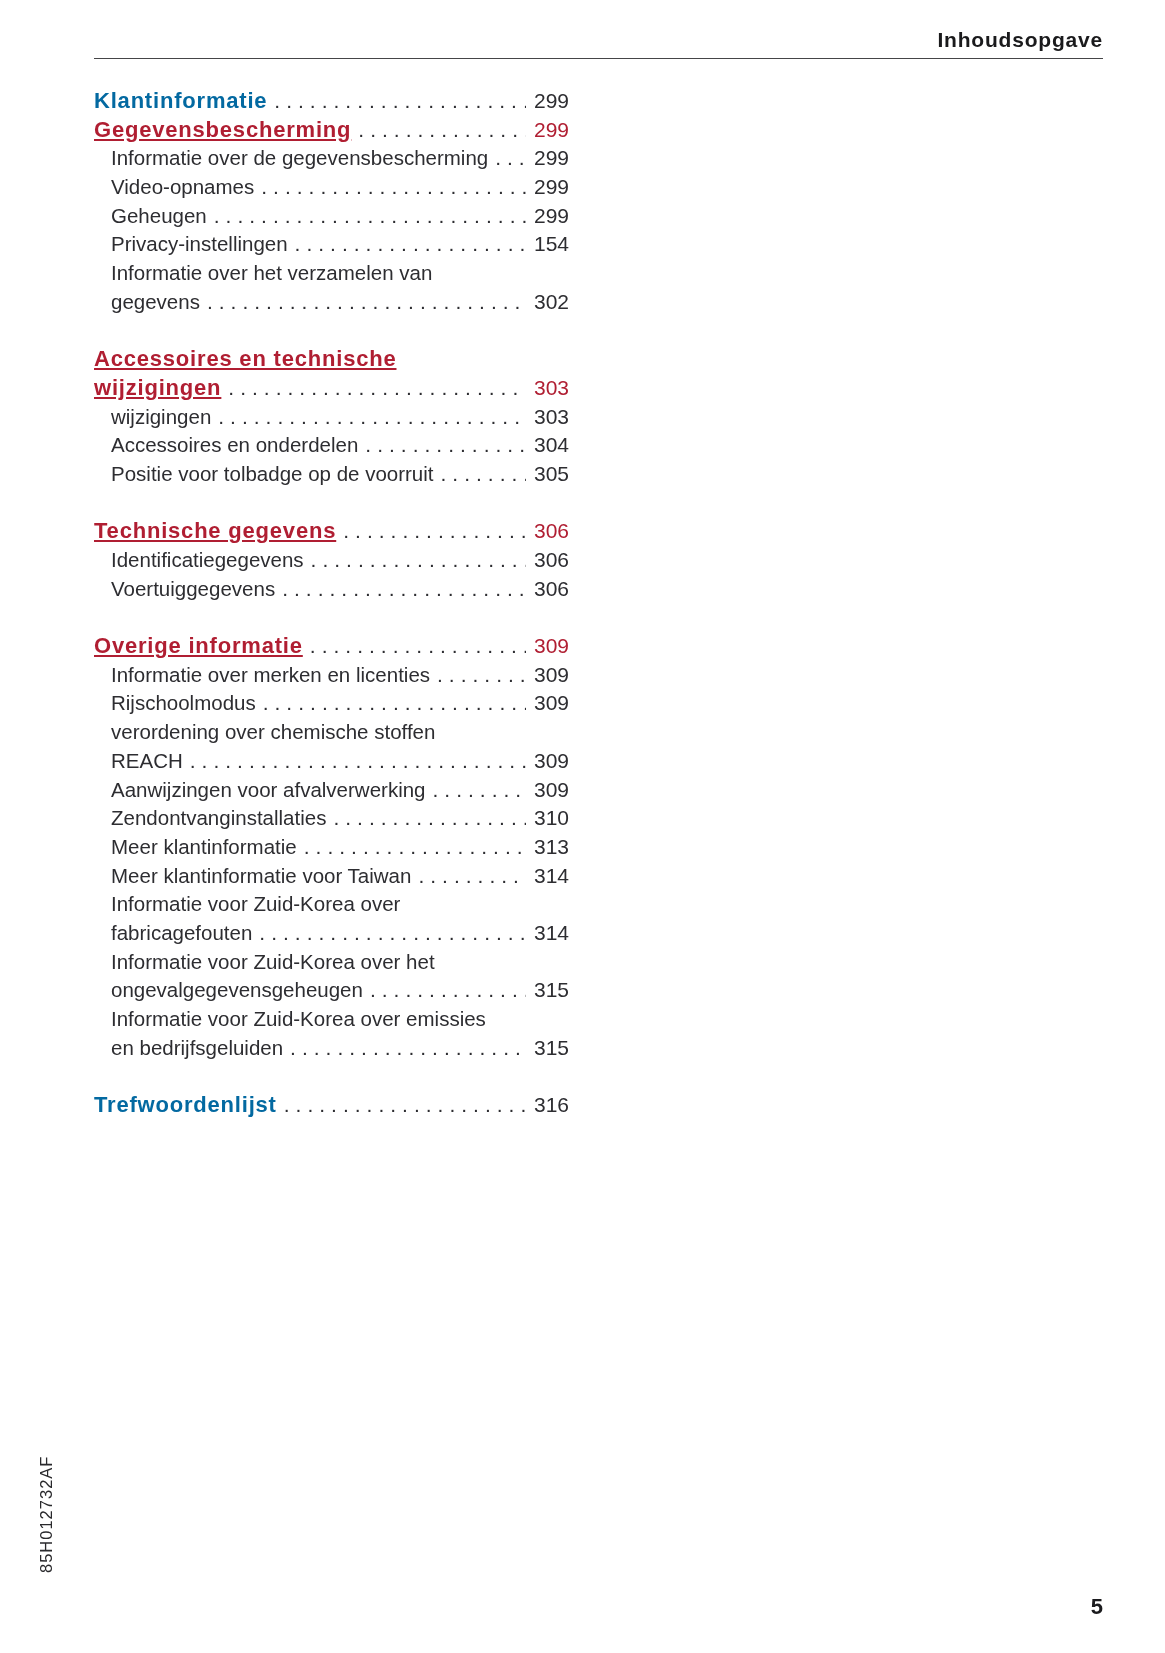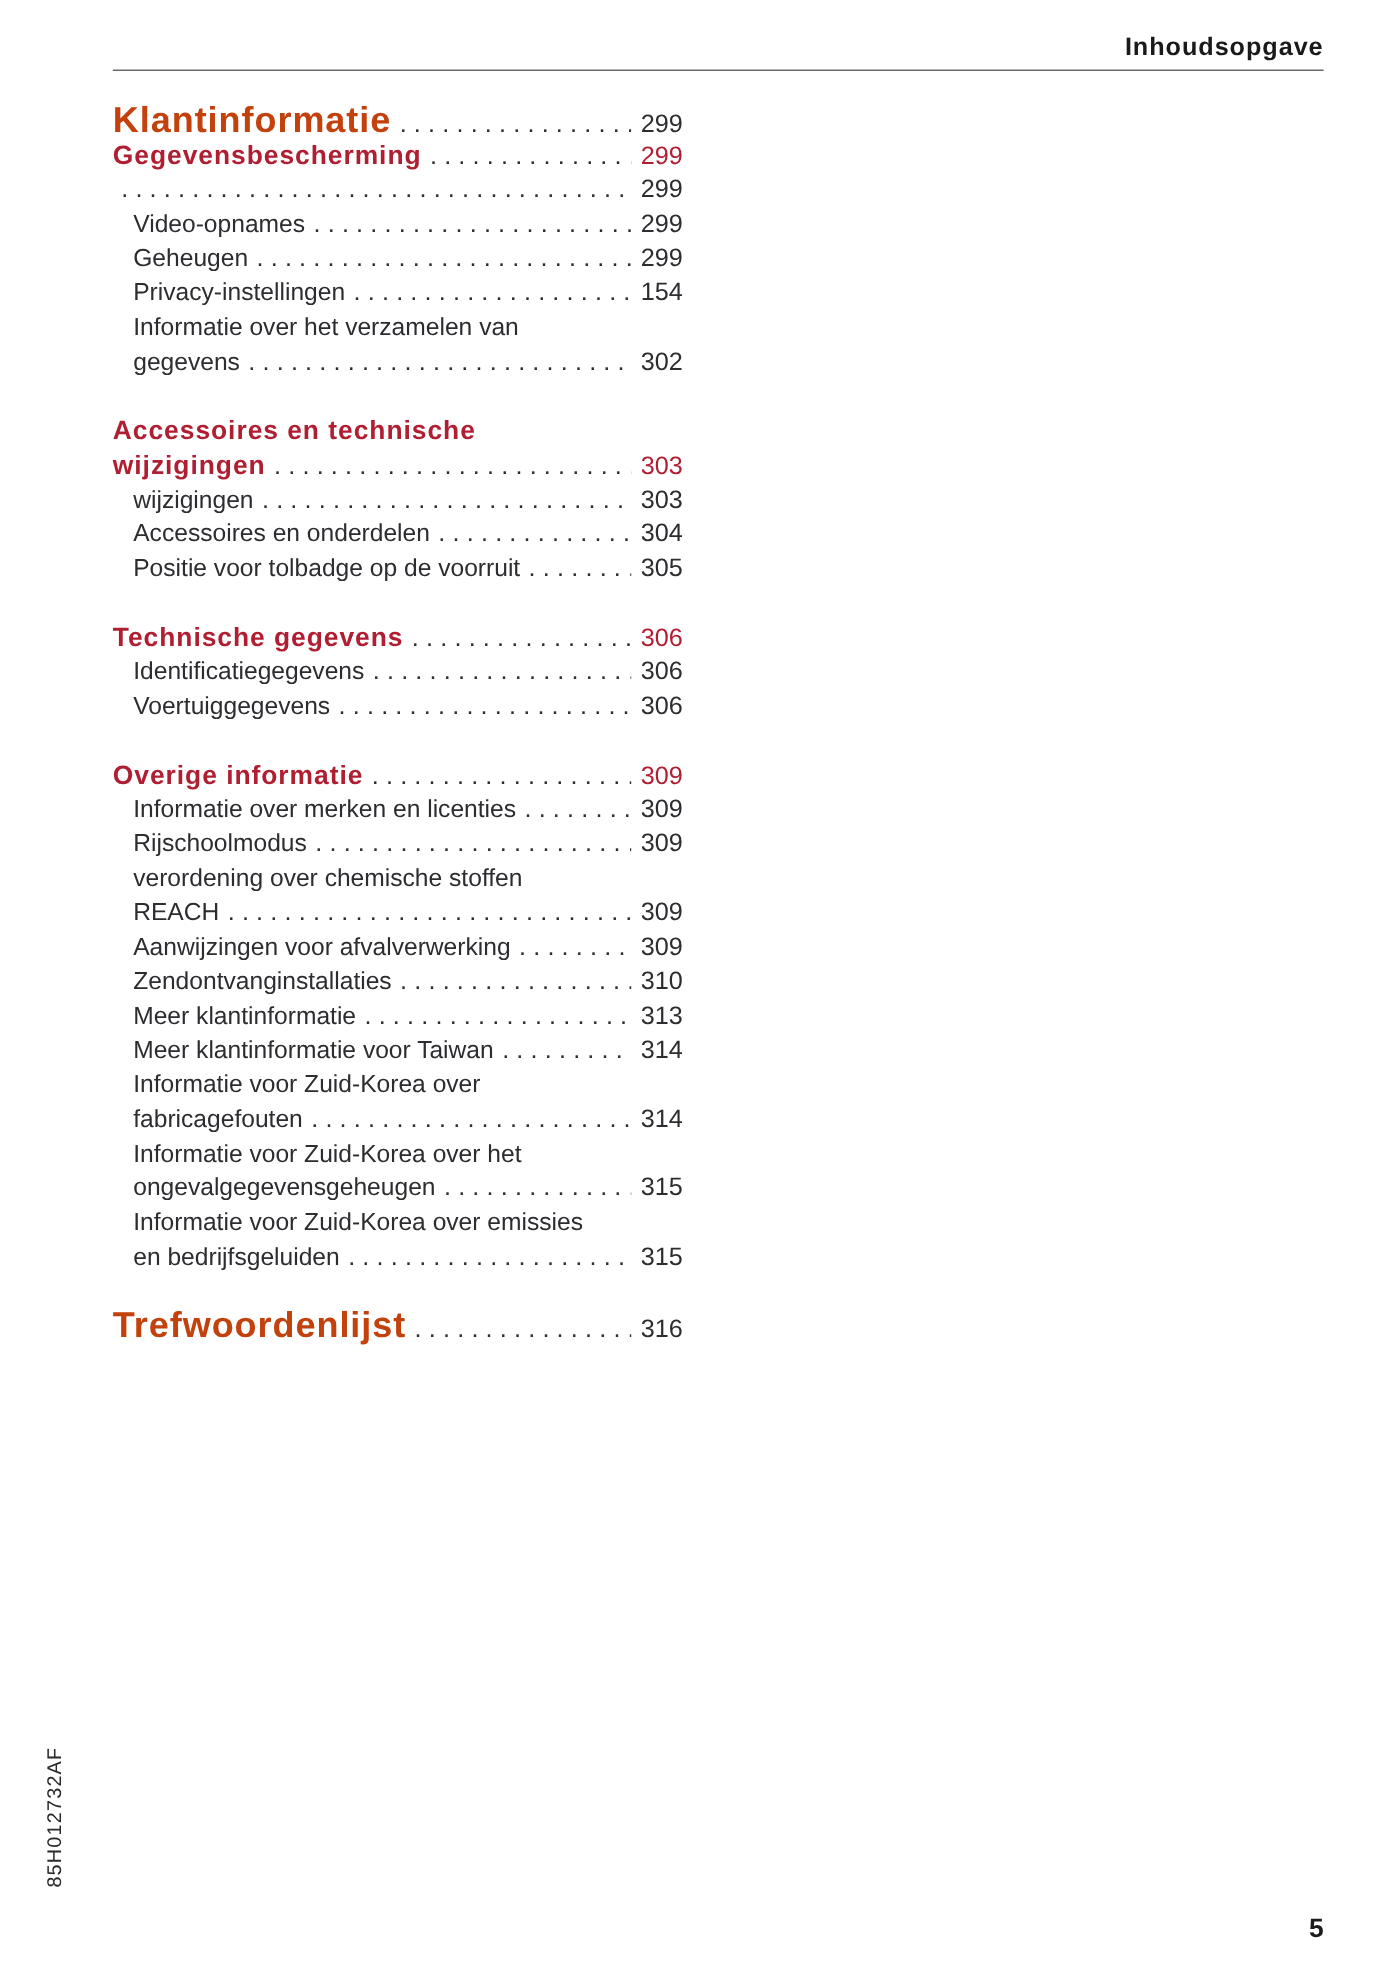--- a/index.html
+++ b/index.html
@@ -40,29 +40,30 @@
   .toc-section:first-child { margin-top: 0; }
   .row {
     display: flex;
     align-items: baseline;
     height: 28.7px;
     line-height: 28.7px;
   }
   .row .t { white-space: nowrap; }
   .row.head .t {
     font-weight: 700;
-    font-size: 30px;
+    font-size: 22px;
     letter-spacing: 0.8px;
-    color: #c2410c;
+    color: #0369a1;
   }
   .row.head-red .t {
     font-weight: 700;
     font-size: 22px;
     letter-spacing: 0.8px;
     color: #b01e32;
+    text-decoration: underline;
   }
   .row.sub .t {
     font-size: 20.5px;
     color: #2d2d31;
     padding-left: 17px;
   }
   .row .leader {
     flex: 1 1 auto;
     overflow: hidden;
     white-space: nowrap;
@@ -113,20 +114,21 @@
     <span class="t">Klantinformatie</span>
     <span class="leader">............................................................</span>
     <span class="pg">299</span>
   </div>
       <div class="row head-red">
     <span class="t">Gegevensbescherming</span>
     <span class="leader">............................................................</span>
     <span class="pg">299</span>
   </div>
       <div class="row sub">
+    <span class="t">Informatie over de gegevensbescherming</span>
     <span class="leader">............................................................</span>
     <span class="pg">299</span>
   </div>
       <div class="row sub">
     <span class="t">Video-opnames</span>
     <span class="leader">............................................................</span>
     <span class="pg">299</span>
   </div>
       <div class="row sub">
     <span class="t">Geheugen</span>

